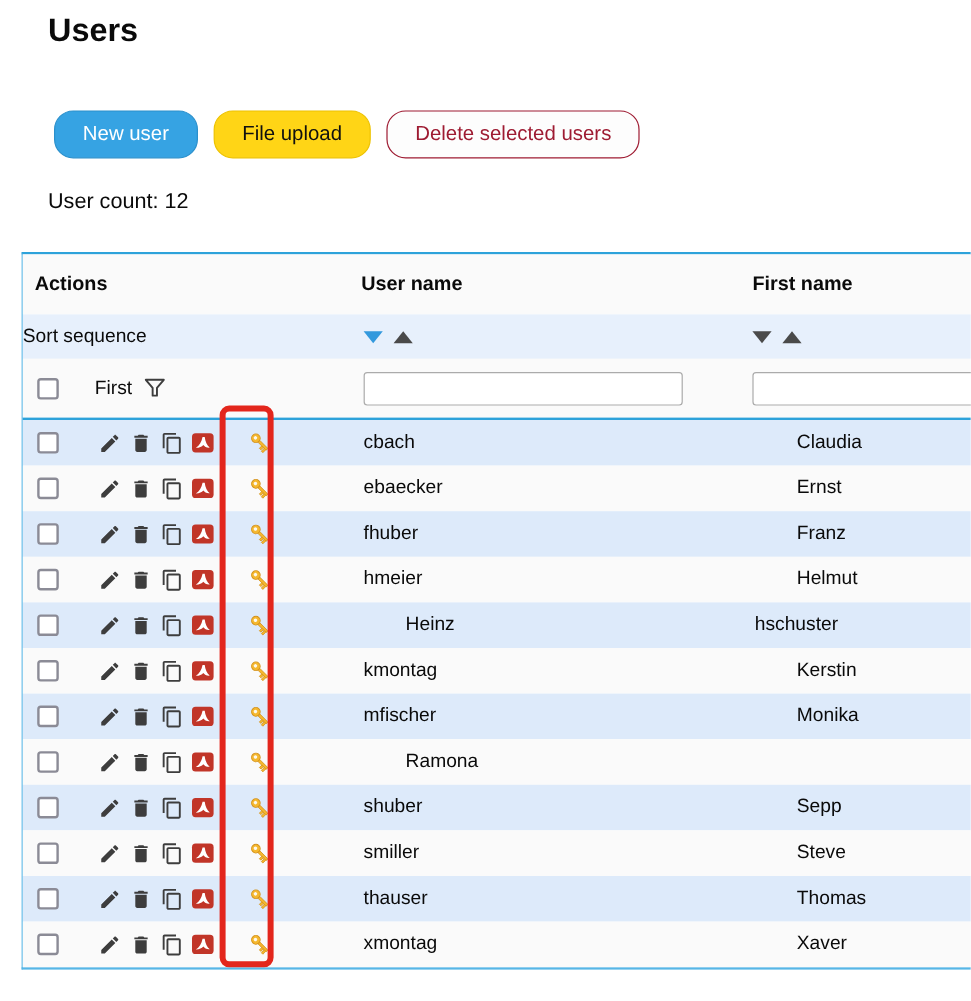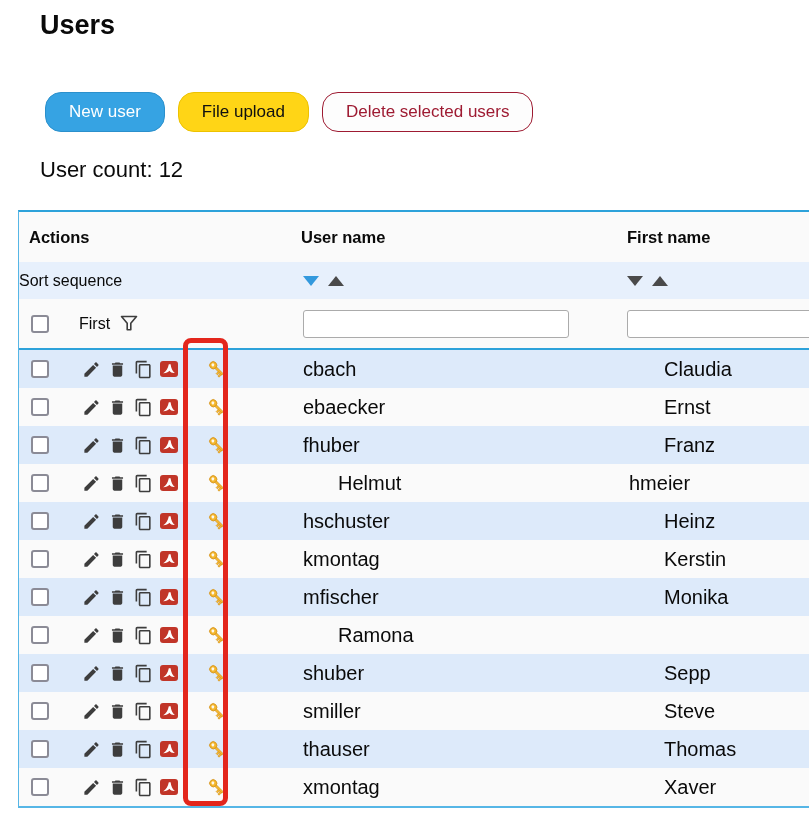--- a/index.html
+++ b/index.html
@@ -10,21 +10,21 @@
   .page-title { position:absolute; left:40px; top:10px; font-size:27px; font-weight:bold; color:#0a0a0a; }
 
   .toolbar { position:absolute; left:45px; top:92px; display:flex; gap:13px; }
   .btn { height:40px; display:inline-flex; align-items:center; padding:0 23px;
          font-size:17px; border-radius:16px; cursor:pointer; border:1px solid transparent;
          font-family:"Liberation Sans", sans-serif; }
   .btn-new { background:#36a3e3; border-color:#2b90cc; color:#ffffff; }
   .btn-upload { background:#ffd516; border-color:#edc200; color:#101010; }
   .btn-delete { background:#fdfdfd; border-color:#9e1b32; color:#9e1b32; }
 
-  .user-count { position:absolute; left:40px; top:157px; font-size:22px; color:#0a0a0a; }
+  .user-count { position:absolute; left:40px; top:157px; font-size:18px; color:#0a0a0a; }
 
   .table { position:absolute; left:18px; top:210px; width:791px;
            border-top:2px solid #2da2da; border-left:1px solid #56b6e6; border-bottom:2px solid #56b6e6; }
   .grid-row { display:grid; grid-template-columns:232px 282px 1fr; align-items:center;gap:44px; }
 
   .header-row { height:50px; background:#fafafa; }
   .header-cell { font-weight:bold; font-size:16.5px; color:#0a0a0a; padding-left:10px; }
   .header-cell.c2, .header-cell.c3 { padding-left:6px; }
 
   .sort-row { height:37px; background:#e7f0fc; }
@@ -44,21 +44,21 @@
   .funnel { margin-left:10px; display:inline-flex; }
   .filter-input { height:28px; border:1px solid #ababab; border-radius:3px; background:#fff;
                   font-size:15px; padding:0 6px; outline:none; }
   .fi-user { width:266px; margin-left:8px; }
   .fi-first { width:258px; margin-left:6px; }
 
   .tbody { border-top:2px solid #2da2da; }
   .row { height:38px; }
   .row.odd { background:#ddeafa; }
   .row.even { background:#fafafa; }
-  .cell { font-size:20px; color:#0a0a0a; }
+  .cell { font-size:16px; color:#0a0a0a; }
   .cell.user { padding-left:8px; }
   .cell.first { padding-left:6px;margin-left:37px; }
   .actions-cell { display:flex; align-items:center; padding-left:12px; }
   .actions-cell .cb { margin-right:32px; }
   .icon { width:20px; height:20px; display:inline-flex; align-items:center; justify-content:center;
           margin-right:6px; cursor:pointer; flex:none; }
   .icon svg { display:block; }
   .icon.key { margin-left:22px; }
 
   .highlight-box { position:absolute; left:183px; top:338px; width:45px; height:468px;
@@ -270,22 +270,22 @@
           <g transform="rotate(-45 12 12)">
             <rect x="10.7" y="9" width="2.6" height="12.4" rx="1" fill="#f5b82e" stroke="#d4921c" stroke-width="0.8"></rect>
             <rect x="7.4" y="15.2" width="3.5" height="2.1" fill="#f5b82e" stroke="#d4921c" stroke-width="0.8"></rect>
             <rect x="6.8" y="18.6" width="4.1" height="2.1" fill="#f5b82e" stroke="#d4921c" stroke-width="0.8"></rect>
             <circle cx="12" cy="5.6" r="4.3" fill="#f5b82e" stroke="#d4921c" stroke-width="1"></circle>
             <circle cx="12" cy="5" r="1.7" fill="#fdf8ec"></circle>
           </g>
         </svg>
       </span>
     </div>
+    <div class="cell user">hmeier</div>
     <div class="cell first">Helmut</div>
-    <div class="cell user">hmeier</div>
   </div>
 
   <div class="grid-row row odd">
     <div class="cell actions-cell">
       <span class="cb"></span>
       <span class="icon">
         <svg width="19" height="19" viewBox="0 0 24 24" fill="#3d3d3d">
           <path d="M3 17.25V21h3.75L17.81 9.94l-3.75-3.75L3 17.25zM20.71 7.04c.39-.39.39-1.02 0-1.41l-2.34-2.34c-.39-.39-1.02-.39-1.41 0l-1.83 1.83 3.75 3.75 1.83-1.83z"></path>
         </svg>
       </span>
@@ -310,22 +310,22 @@
           <g transform="rotate(-45 12 12)">
             <rect x="10.7" y="9" width="2.6" height="12.4" rx="1" fill="#f5b82e" stroke="#d4921c" stroke-width="0.8"></rect>
             <rect x="7.4" y="15.2" width="3.5" height="2.1" fill="#f5b82e" stroke="#d4921c" stroke-width="0.8"></rect>
             <rect x="6.8" y="18.6" width="4.1" height="2.1" fill="#f5b82e" stroke="#d4921c" stroke-width="0.8"></rect>
             <circle cx="12" cy="5.6" r="4.3" fill="#f5b82e" stroke="#d4921c" stroke-width="1"></circle>
             <circle cx="12" cy="5" r="1.7" fill="#fdf8ec"></circle>
           </g>
         </svg>
       </span>
     </div>
+    <div class="cell first">Heinz</div>
     <div class="cell user">hschuster</div>
-    <div class="cell first">Heinz</div>
   </div>
 
   <div class="grid-row row even">
     <div class="cell actions-cell">
       <span class="cb"></span>
       <span class="icon">
         <svg width="19" height="19" viewBox="0 0 24 24" fill="#3d3d3d">
           <path d="M3 17.25V21h3.75L17.81 9.94l-3.75-3.75L3 17.25zM20.71 7.04c.39-.39.39-1.02 0-1.41l-2.34-2.34c-.39-.39-1.02-.39-1.41 0l-1.83 1.83 3.75 3.75 1.83-1.83z"></path>
         </svg>
       </span>

